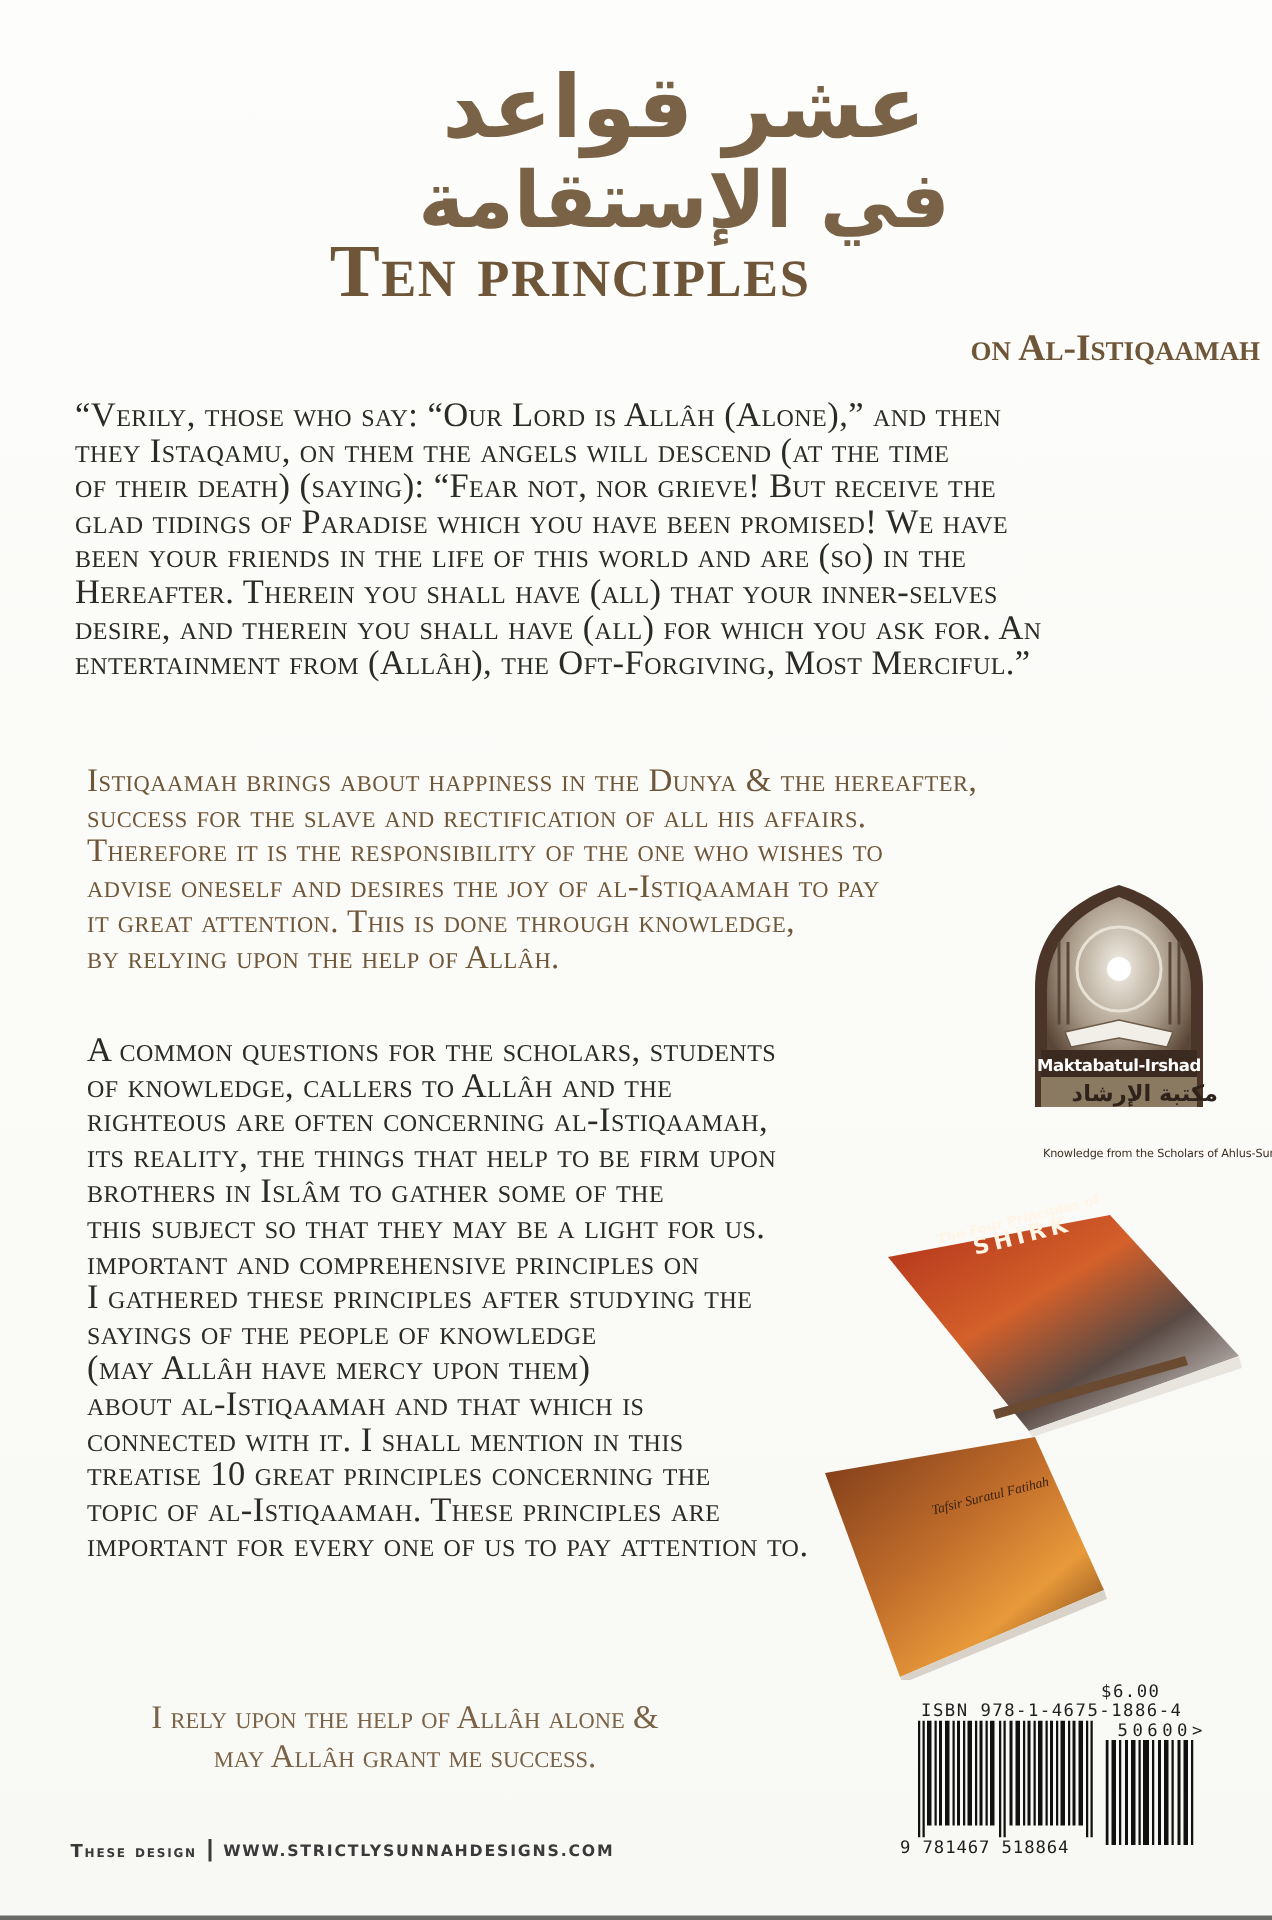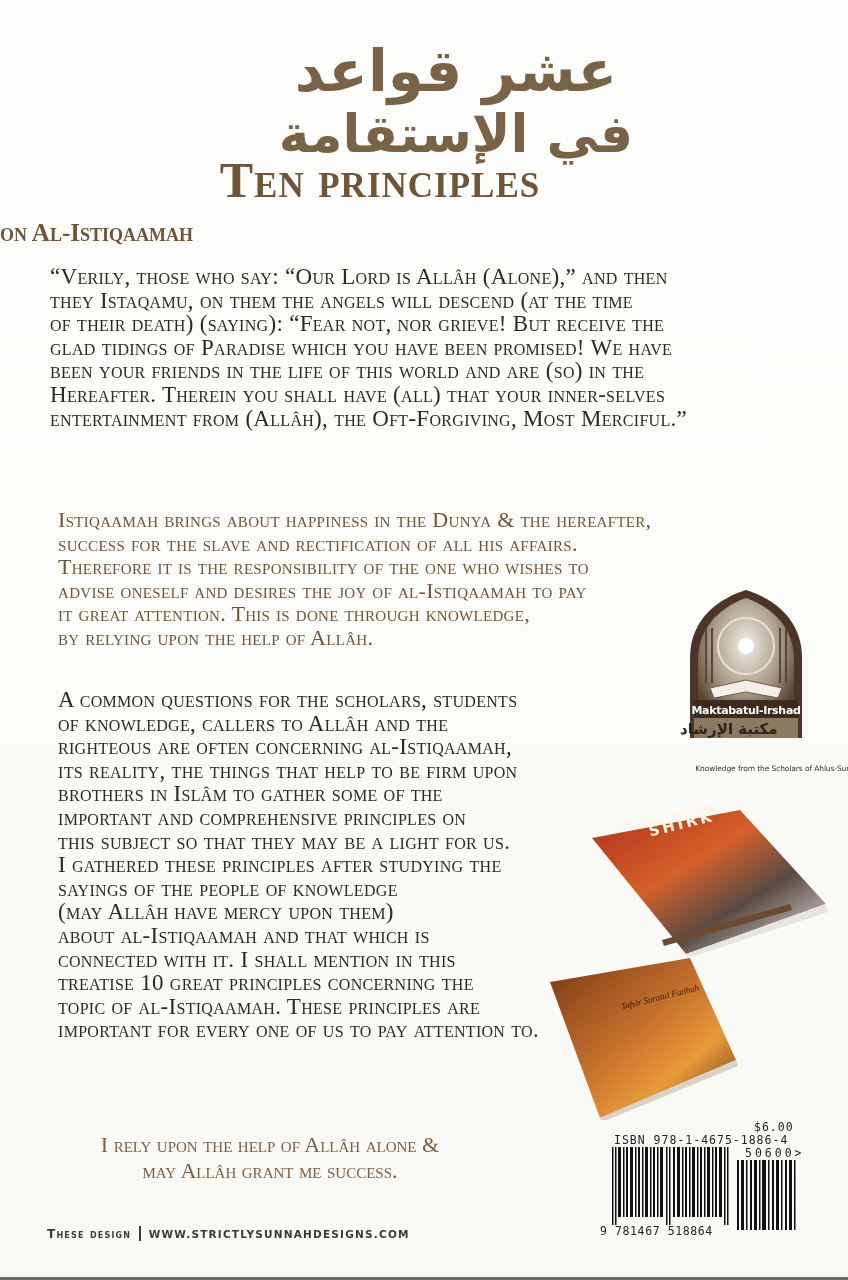--- a/index.html
+++ b/index.html
@@ -24,21 +24,21 @@
     font-family: "DejaVu Sans", sans-serif; font-weight: bold; margin-left: 32px;
   }
   .arabic-line1 { top: 38px; font-size: 58px; line-height: 66px; }
   .arabic-line2 { top: 104px; font-size: 52px; line-height: 60px; }
   .title-main {
     position: absolute; top: 152px; left: 0; width: 760px; text-align: center;
     color: #6f5638; font-family: "Liberation Serif", serif; font-weight: bold;
     font-size: 50px; letter-spacing: 1px; font-variant: small-caps; line-height: 56px;
   }
   .title-sub {
-    position: absolute; top: 218px; left: 0; width: 840px; text-align: left;
+    position: absolute; top: 218px; left: 0; width: 840px; text-align: right;
     color: #6f5638; font-family: "Liberation Serif", serif; font-weight: bold;
     font-size: 25px; font-variant: small-caps; line-height: 30px;
   }
   
   .para {
     position: absolute; font-family: "Liberation Serif", serif;
     font-variant: small-caps; font-size: 22px; line-height: 23.5px;
     letter-spacing: 0.3px; text-align: justify; margin: 0;
   }
   .para .ln { display: block; white-space: nowrap; }
@@ -59,21 +59,21 @@
     position: absolute; left: 684px; top: 764px; width: 192px; text-align: center;
     font-family: "DejaVu Sans", sans-serif; font-weight: normal; font-size: 7.5px;
     color: #3d2f22; letter-spacing: -0.1px;
   }
   .logo-name {
     position: absolute; left: 0; top: 116px; width: 132px; text-align: center;
     font-family: "DejaVu Sans", sans-serif; font-weight: bold; font-size: 11px;
     color: #ffffff; letter-spacing: -0.3px;
   }
   .logo-arabic {
-    position: absolute; left: 0; top: 132px; width: 132px; text-align: left;
+    position: absolute; left: 0; top: 132px; width: 132px; text-align: right;
     font-family: "DejaVu Sans", sans-serif; font-weight: bold; font-size: 15px;
     color: #2e221a; direction: rtl;
   }
   
   .book1 {
     position: absolute; left: 590px; top: 808px; width: 240px; height: 150px;
   }
   .book1-title {
     position: absolute; left: 20px; top: 18px; width: 140px;
     transform: rotate(-14deg); transform-origin: left top;
@@ -84,21 +84,21 @@
   .book2 {
     position: absolute; left: 540px; top: 950px; width: 200px; height: 170px;
   }
   .book2-title {
     position: absolute; left: 80px; top: 42px; transform: rotate(-14deg);
     font-family: "Liberation Serif", serif; font-style: italic; font-size: 9px;
     color: #3a2210; line-height: 10px;
   }
   
   .price {
-    position: absolute; left: 754px; top: 1120px;
+    position: absolute; left: 734px; top: 1120px;
     font-family: "DejaVu Sans Mono", monospace; font-size: 11.5px; color: #1e1e1e; letter-spacing: 1px;
   }
   .isbn {
     position: absolute; left: 614px; top: 1133px;
     font-family: "DejaVu Sans Mono", monospace; font-size: 11.5px; color: #1e1e1e; letter-spacing: 1px;
   }
   .supp-code {
     position: absolute; left: 745px; top: 1146px;
     font-family: "DejaVu Sans Mono", monospace; font-size: 11.5px; color: #1e1e1e; letter-spacing: 3px;
   }
@@ -127,20 +127,21 @@
   <div class="title-main">Ten principles</div>
   <div class="title-sub">on Al-Istiqaamah</div>
 
   <p class="para quote">
     <span class="ln">“Verily, those who say: “Our Lord is Allâh (Alone),” and then</span>
     <span class="ln">they Istaqamu, on them the angels will descend (at the time</span>
     <span class="ln">of their death) (saying): “Fear not, nor grieve! But receive the</span>
     <span class="ln">glad tidings of Paradise which you have been promised! We have</span>
     <span class="ln">been your friends in the life of this world and are (so) in the</span>
     <span class="ln">Hereafter. Therein you shall have (all) that your inner-selves</span>
+    <span class="ln">desire, and therein you shall have (all) for which you ask for. An</span>
     <span class="ln">entertainment from (Allâh), the Oft-Forgiving, Most Merciful.”</span>
   </p>
 
   <p class="para p-brown">
     <span class="ln">Istiqaamah brings about happiness in the Dunya &amp; the hereafter,</span>
     <span class="ln">success for the slave and rectification of all his affairs.</span>
     <span class="ln">Therefore it is the responsibility of the one who wishes to</span>
     <span class="ln">advise oneself and desires the joy of al-Istiqaamah to pay</span>
     <span class="ln">it great attention. This is done through knowledge,</span>
     <span class="ln">by relying upon the help of Allâh.</span>
@@ -173,22 +174,22 @@
     <div class="logo-arabic">مكتبة الإرشاد</div>
   </div>
   <div class="logo-tagline">Knowledge from the Scholars of Ahlus-Sunnah</div>
 
   <p class="para p-dark">
     <span class="ln">A common questions for the scholars, students</span>
     <span class="ln">of knowledge, callers to Allâh and the</span>
     <span class="ln">righteous are often concerning al-Istiqaamah,</span>
     <span class="ln">its reality, the things that help to be firm upon</span>
     <span class="ln">brothers in Islâm to gather some of the</span>
+    <span class="ln">this subject so that they may be a light for us.</span>
     <span class="ln">important and comprehensive principles on</span>
-    <span class="ln">this subject so that they may be a light for us.</span>
     <span class="ln">I gathered these principles after studying the</span>
     <span class="ln">sayings of the people of knowledge</span>
     <span class="ln">(may Allâh have mercy upon them)</span>
     <span class="ln">about al-Istiqaamah and that which is</span>
     <span class="ln">connected with it. I shall mention in this</span>
     <span class="ln">treatise 10 great principles concerning the</span>
     <span class="ln">topic of al-Istiqaamah. These principles are</span>
     <span class="ln">important for every one of us to pay attention to.</span>
   </p>
 

